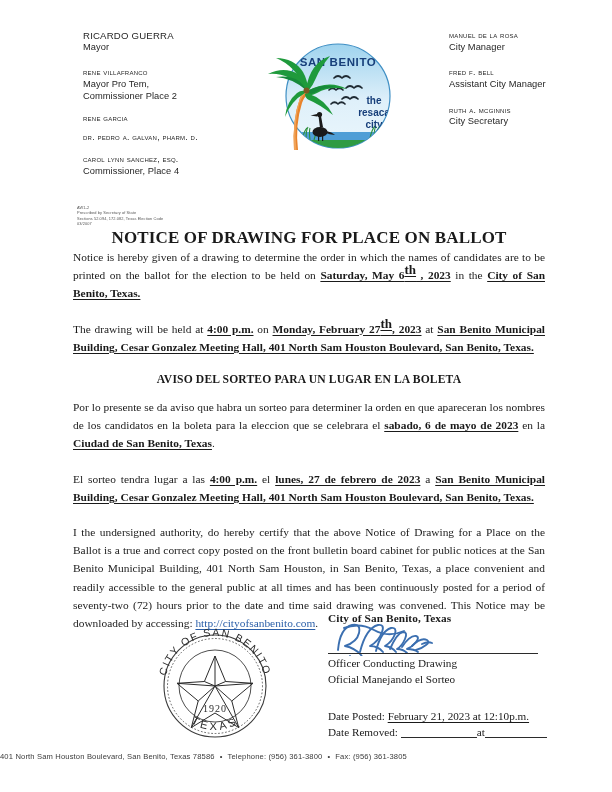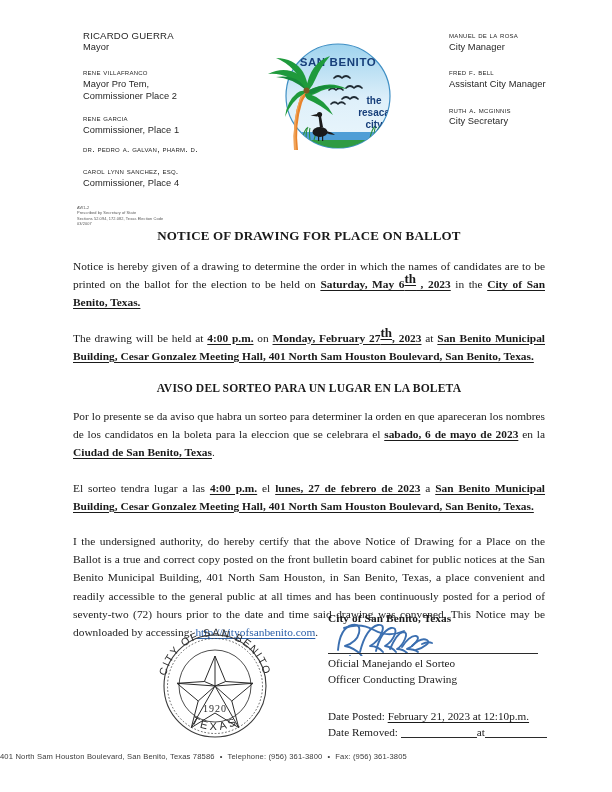--- a/index.html
+++ b/index.html
@@ -91,24 +91,24 @@
 
   
   .doc-body {
     position: absolute;
     left: 73px;
     top: 228px;
     width: 472px;
   }
 
   h1.doc-title {
-    font-size: 13px;
+    font-size: 17px;
     font-weight: bold;
     text-align: center;
-    margin: 0 0 13px 0;
+    margin: 0 0 0 0;
     letter-spacing: 0.15px;
   }
   h2.doc-subtitle {
     font-size: 11.6px;
     font-weight: bold;
     text-align: center;
     margin: 0 0 12px 0;
     letter-spacing: 0.15px;
   }
 
@@ -234,21 +234,20 @@
       </div>
 
       <div class="official gap-md">
         <div class="official-name">Rene Villafranco</div>
         <div class="official-title">Mayor Pro Tem,</div>
         <div class="official-title">Commissioner Place 2</div>
       </div>
 
       <div class="official gap-sm">
         <div class="official-name">Rene Garcia</div>
-        <div class="official-title">Commissioner, Place 1</div>
       </div>
 
       <div class="official gap-md">
         <div class="official-name">Dr. Pedro A. Galvan, Pharm. D.</div>
       </div>
 
       <div class="official">
         <div class="official-name">Carol Lynn Sanchez, Esq.</div>
         <div class="official-title">Commissioner, Place 4</div>
       </div>
@@ -430,22 +429,22 @@
             <path d="M60 29 q7 -16 13 -17 q5 0 2 7 q-3 7 -8 10 q6 0 10 4"></path>
             <path d="M72 27 q8 -12 14 -11 q4 1 0 6 q-4 5 -9 7 q7 0 11 3"></path>
             <path d="M82 26 q9 -9 15 -6 q3 2 -1 5 q-5 4 -10 5"></path>
             <path d="M14 8 q16 -6 30 2 q14 8 30 1"></path>
             <path d="M92 24 q6 -3 10 -1"></path>
           </g>
         </svg>
         <div class="sig-rule"></div>
       </div>
 
+      <div class="sig-role">Officer Conducting Drawing</div>
       <div class="sig-role">Oficial Manejando el Sorteo</div>
-      <div class="sig-role">Officer Conducting Drawing</div>
 
       <div class="sig-dates">
         <div class="dates-row"><span>Date Posted:</span> <span class="date-val">February 21, 2023 at 12:10p.m.</span></div>
         <div class="dates-row"><span>Date Removed:</span> <span class="blank-line blank-a"></span><span>at</span><span class="blank-line blank-b"></span></div>
       </div>
     </div>
   </div>
 
   <div class="footer">
     <span>401 North Sam Houston Boulevard, San Benito, Texas  78586</span><span class="dot">•</span><span>Telephone:  (956) 361-3800</span><span class="dot">•</span><span>Fax:  (956) 361-3805</span>

